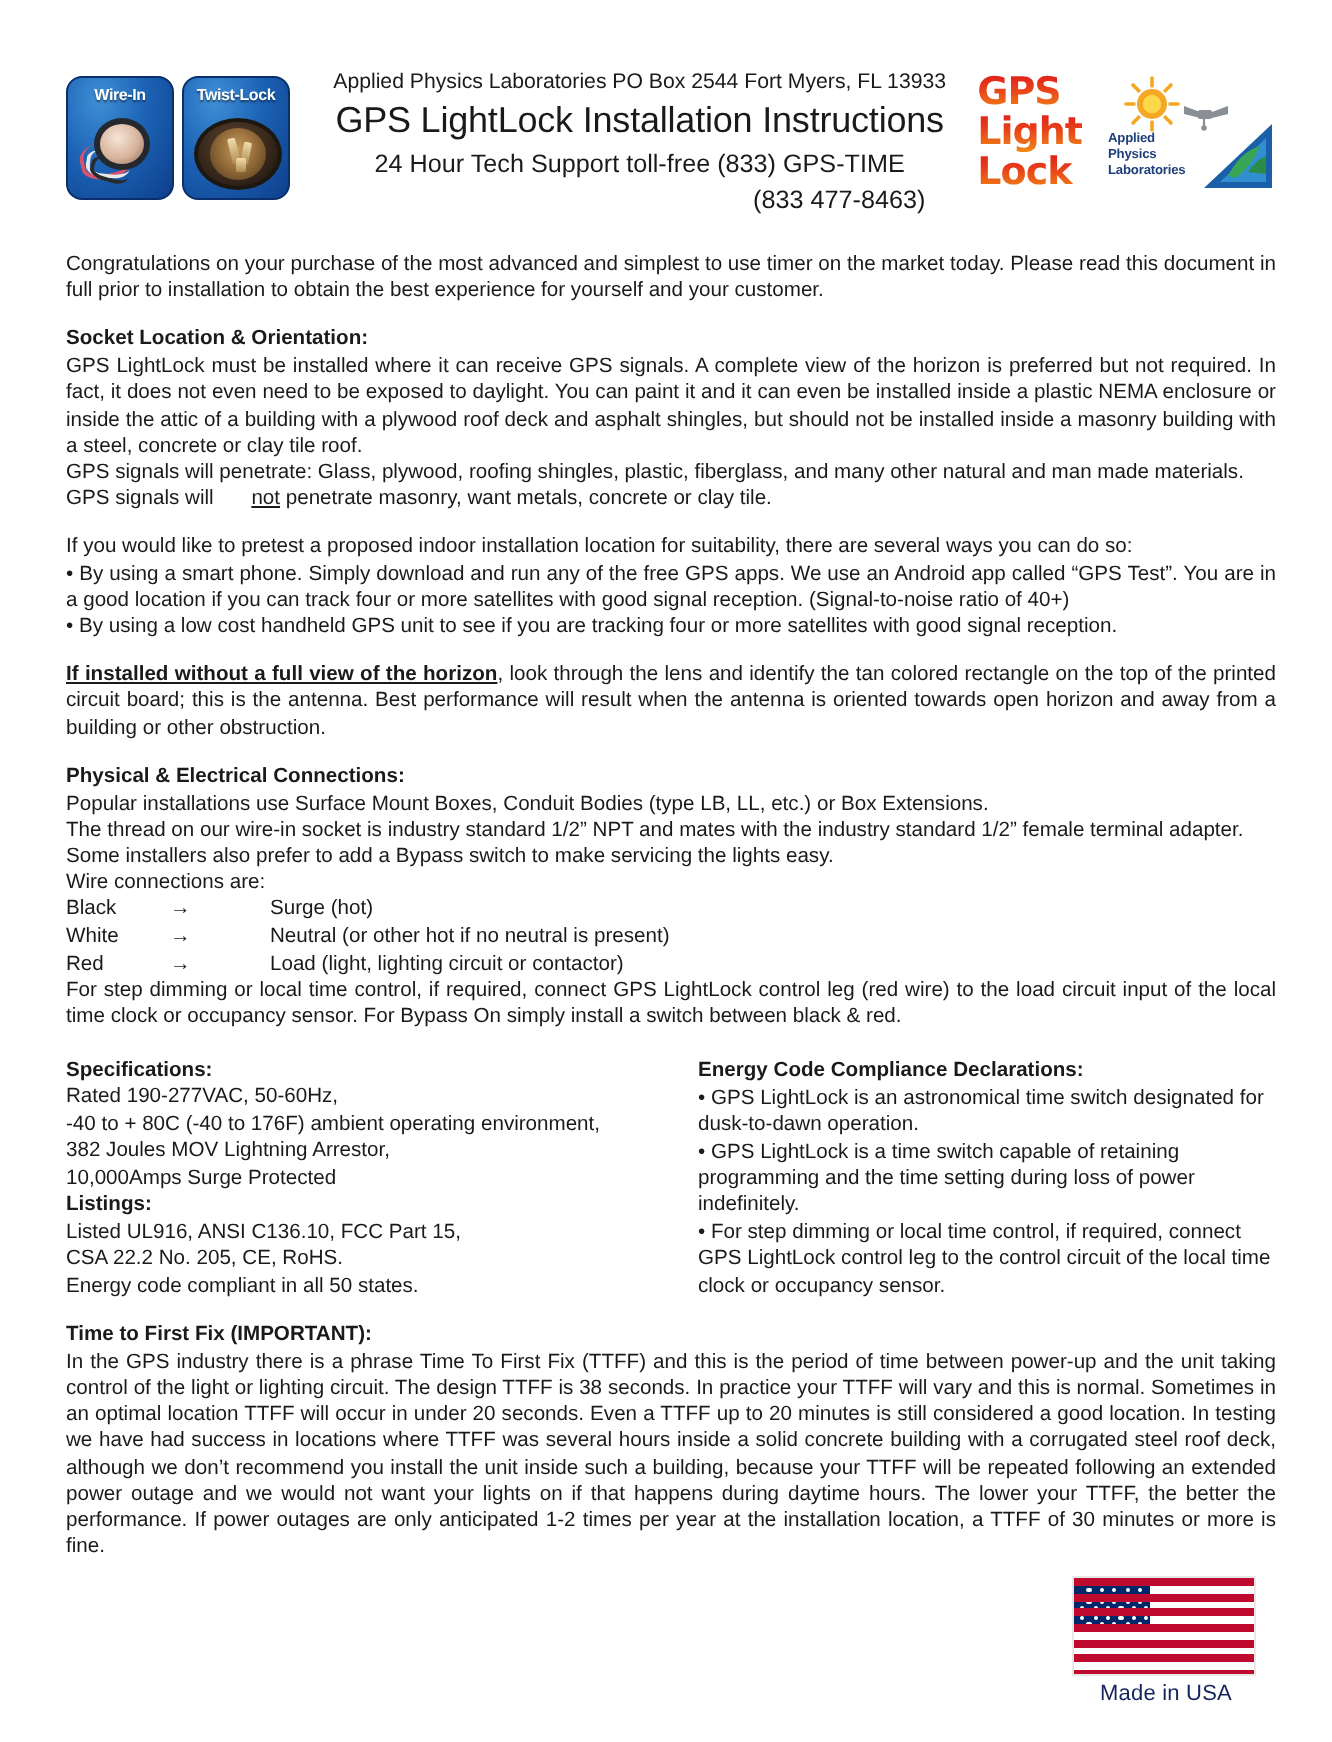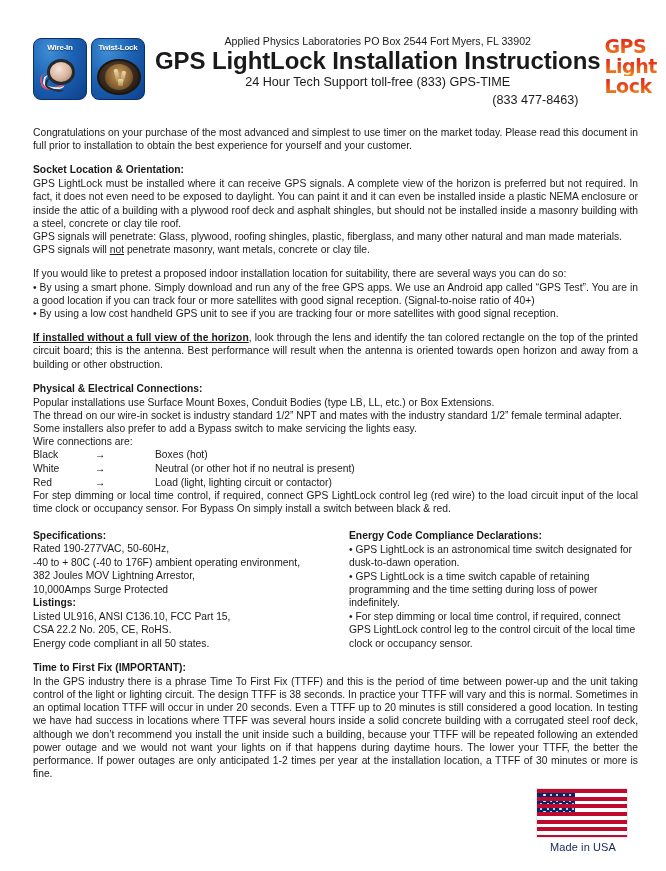--- a/index.html
+++ b/index.html
@@ -117,25 +117,24 @@
     flex: 1 1 auto;
     text-align: center;
     padding: 0 4px 0 10px;
   }
   .company-line {
     font-size: 10.6px;
     line-height: 14px;
     white-space: nowrap;
   }
   .doc-title {
-    font-size: 24px;
+    font-size: 18px;
     line-height: 25px;
     letter-spacing: -0.1px;
     white-space: nowrap;
-    font-weight: bold;
   }
   .support-line {
     font-size: 12.6px;
     line-height: 18px;
     white-space: nowrap;
   }
   .support-line2 {
     font-size: 12.6px;
     line-height: 18px;
     text-align: right;
@@ -186,29 +185,28 @@
   .para {
     text-align: justify;
   }
   .nojust { text-align: left; }
   .gap { height: 11px; }
   .sec-head {
     font-weight: bold;
     font-size: 10.3px;
     line-height: 13.8px;
   }
-  u.u { text-decoration: underline; }
+  u.u { text-decoration: underline; margin-left: 16px; }
   .bold-u { font-weight: bold; text-decoration: underline; }
 
   
   .wire-table { margin: 0; }
   .wire-row {
     display: flex;
     line-height: 13.6px;
-    gap: 10px;
   }
   .wire-color { width: 52px; flex: 0 0 52px; }
   .wire-arrow { width: 50px; flex: 0 0 50px; }
   .wire-desc  { flex: 1 1 auto; }
 
   
   .two-col {
     display: flex;
     gap: 0;
     margin-top: 2px;
@@ -280,21 +278,21 @@
           <div class="inner"></div>
           <div class="prong p1"></div>
           <div class="prong p2"></div>
           <div class="prong p3"></div>
         </div>
         <div class="shot-label">Twist-Lock</div>
       </div>
     </div>
 
     <div class="header-text">
-      <div class="company-line">Applied Physics Laboratories PO Box 2544 Fort Myers, FL 33902</div>
+      <div class="company-line">Applied Physics Laboratories PO Box 2544 Fort Myers, FL 13933</div>
       <div class="doc-title">GPS LightLock Installation Instructions</div>
       <div class="support-line">24 Hour Tech Support toll-free (833) GPS-TIME</div>
       <div class="support-line2">(833 477-8463)</div>
     </div>
 
     <div class="header-logos">
       <div>
         <div class="gps-wordmark">GPS</div>
         <div class="gps-wordmark">Light</div>
         <div class="gps-wordmark">Lock</div>
@@ -368,21 +366,21 @@
     <p class="sec-head">Physical &amp; Electrical Connections:</p>
     <p class="nojust">Popular installations use Surface Mount Boxes, Conduit Bodies (type LB, LL, etc.) or Box Extensions.</p>
     <p class="nojust">The thread on our wire-in socket is industry standard 1/2” NPT and mates with the industry standard 1/2” female terminal adapter.</p>
     <p class="nojust">Some installers also prefer to add a Bypass switch to make servicing the lights easy.</p>
     <p class="nojust">Wire connections are:</p>
 
     <div class="wire-table">
       <div class="wire-row">
         <span class="wire-color">Black</span>
         <span class="wire-arrow">→</span>
-        <span class="wire-desc">Boxes (hot)</span>
+        <span class="wire-desc">Surge (hot)</span>
       </div>
       <div class="wire-row">
         <span class="wire-color">White</span>
         <span class="wire-arrow">→</span>
         <span class="wire-desc">Neutral (or other hot if no neutral is present)</span>
       </div>
       <div class="wire-row">
         <span class="wire-color">Red</span>
         <span class="wire-arrow">→</span>
         <span class="wire-desc">Load (light, lighting circuit or contactor)</span>

